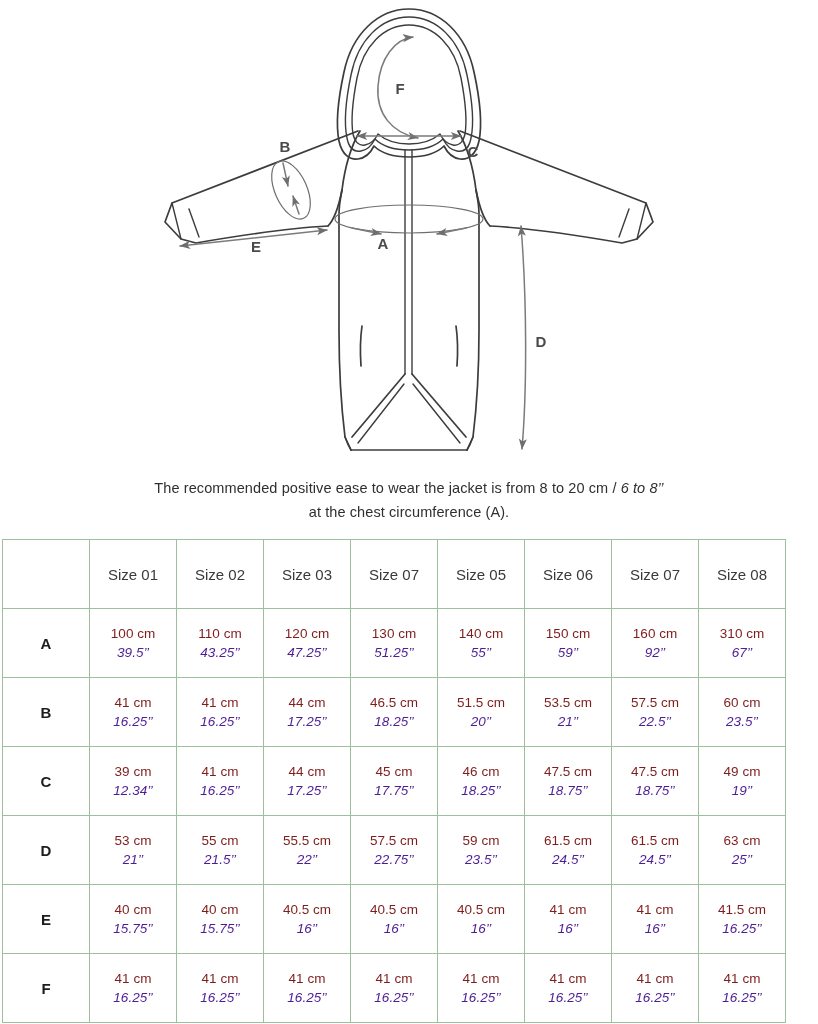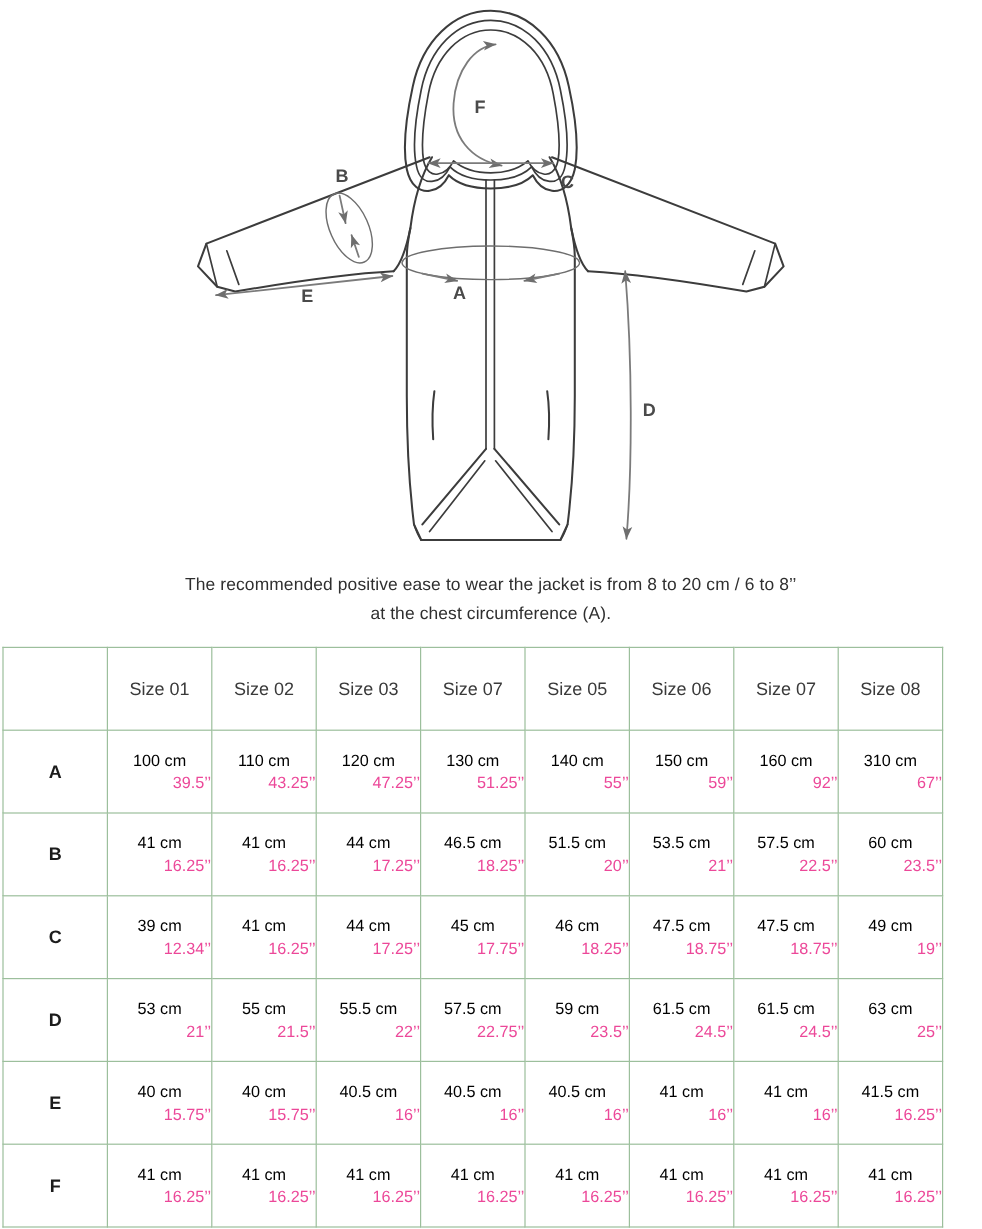--- a/index.html
+++ b/index.html
@@ -74,20 +74,21 @@
     left: 0;
     top: 476px;
     width: 818px;
     text-align: center;
     font-size: 14.5px;
     line-height: 24px;
     color: #2f2f2f;
     letter-spacing: 0.1px;
   }
   .caption .ital {
+    font-style: italic;
   }
 
   
   .size-table-wrap {
     position: absolute;
     left: 2px;
     top: 539px;
     width: 814px;
   }
   table.size-table {
@@ -116,29 +117,29 @@
   }
   td.row-label {
     width: 86px;
     font-size: 15px;
     font-weight: bold;
     color: #1c1c1c;
   }
   .cell-cm {
     display: block;
     font-size: 13.5px;
-    color: #000000;
+    color: #7f1d1d;
     line-height: 19px;
   }
   .cell-in {
     display: block;
     font-size: 13.5px;
-    color: #ec4899;
+    font-style: italic;
+    color: #4c1d95;
     line-height: 19px;
-    text-align: right;
   }
 </style>
 </head>
 <body>
 
 <div class="page">
 
   <div class="diagram-wrap">
     <svg viewBox="0 0 818 470" xmlns="http://www.w3.org/2000/svg">
       <defs>

